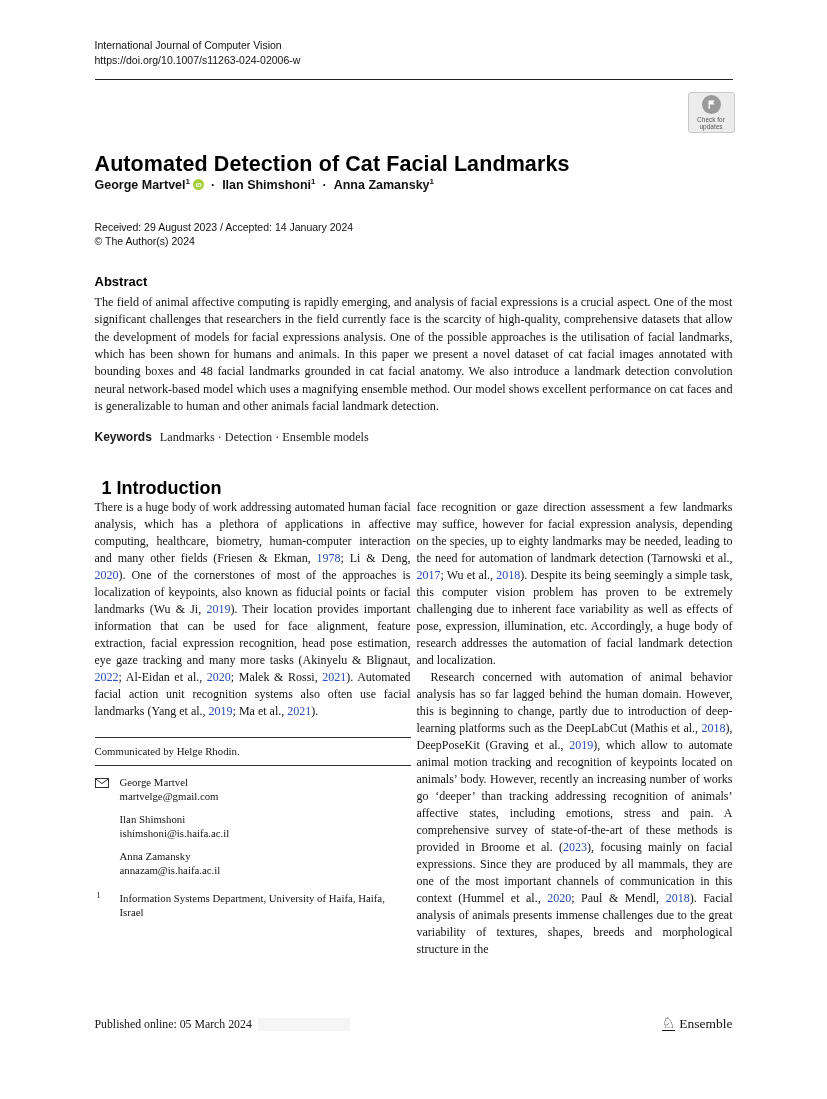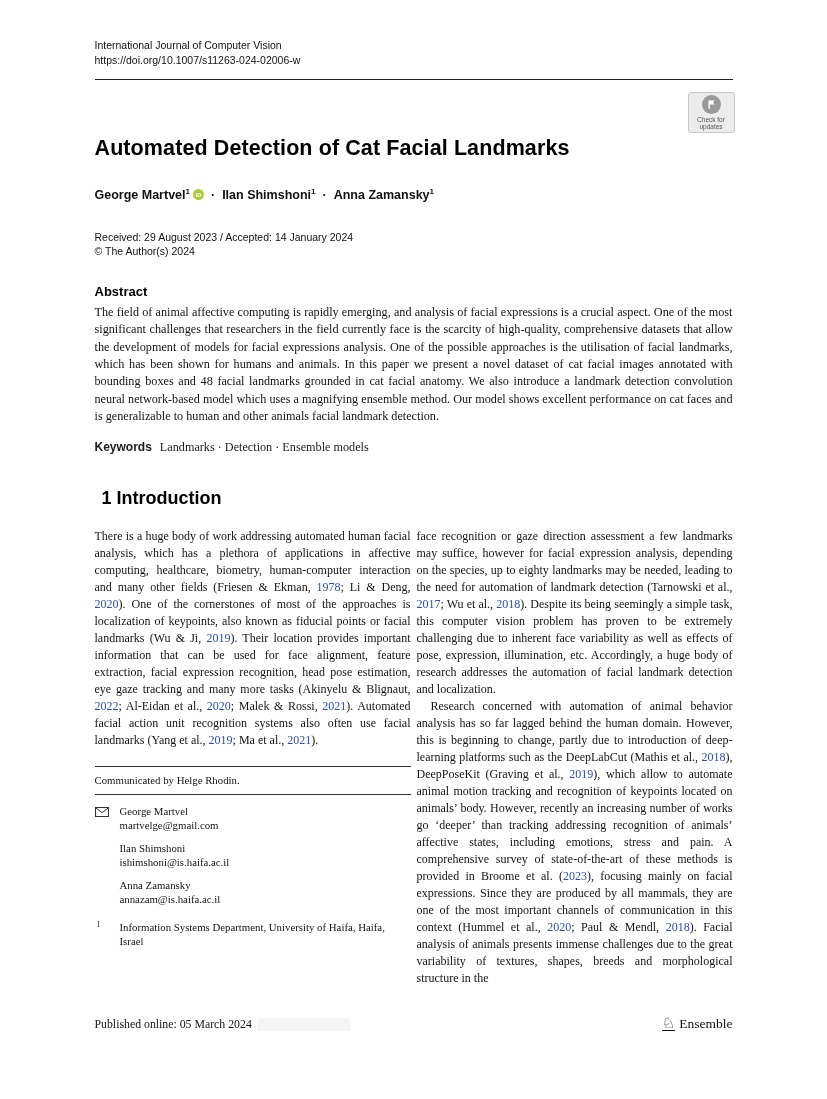--- a/index.html
+++ b/index.html
@@ -25,41 +25,41 @@
     display: flex; flex-direction: column; align-items: center; justify-content: center;
     cursor: pointer;
   }
   .badge-circle {
     width: 19px; height: 19px; border-radius: 50%;
     background: #9a9a9a; display: flex; align-items: center; justify-content: center;
   }
   .badge-text { font-family: "Liberation Sans", sans-serif; font-size: 6.5px; line-height: 7.5px; color: #555; text-align: center; margin-top: 2px; }
 
   
-  .title { font-family: "Liberation Sans", sans-serif; font-weight: bold; font-size: 21.5px; color: #000; margin-top: 56px; letter-spacing: 0.1px; }
-  .authors { font-family: "Liberation Sans", sans-serif; font-weight: bold; font-size: 12.5px; color: #111; margin-top: 26px; display: flex; align-items: center; text-align: center; }
+  .title { font-family: "Liberation Sans", sans-serif; font-weight: bold; font-size: 21.5px; color: #000; margin-top: 72px; letter-spacing: 0.1px; }
+  .authors { font-family: "Liberation Sans", sans-serif; font-weight: bold; font-size: 12.5px; color: #111; display: flex; align-items: center; text-align: center; }
   .authors sup { font-size: 8px; vertical-align: super; font-weight: bold; }
   .orcid-badge {
     display: inline-flex; align-items: center; justify-content: center;
     width: 11px; height: 11px; border-radius: 50%;
     background: #a6ce39; color: #fff;
     font-size: 6px; font-weight: bold; margin-left: 3px; cursor: pointer;
   }
   .authors .sep { margin: 0 7px; font-weight: bold; }
   .received { font-family: "Liberation Sans", sans-serif; font-size: 10.5px; line-height: 14px; color: #111; margin-top: 28px; }
 
   
   .abstract-heading { font-family: "Liberation Sans", sans-serif; font-weight: bold; font-size: 13px; color: #000000; margin-top: 26px; }
   .abstract-text { font-size: 12.2px; line-height: 17.3px; text-align: justify; margin-top: 5px; color: #141414; }
   .keywords { margin-top: 15px; font-size: 12.2px; }
   .keywords .kw-label { font-family: "Liberation Sans", sans-serif; font-weight: bold; font-size: 12px; margin-right: 8px; }
 
   
   .section-heading { font-family: "Liberation Sans", sans-serif; font-weight: bold; font-size: 18px; color: #000000; margin-top: 33px; margin-left: 7px; }
-  .columns { display: flex; gap: 6px; margin-top: 19px; }
+  .columns { display: flex; gap: 6px; }
   .col { width: 332.5px; }
   .body-par { font-size: 12px; line-height: 17px; text-align: justify; color: #141414; }
   .body-par.indent { text-indent: 14px; }
   .cite { cursor: pointer; }
 
   
   .footnote-block { margin-top: 17px; font-size: 10.8px; line-height: 14px; color: #141414; }
   .fn-rule { border: none; border-top: 1px solid #333; }
   .communicated { margin: 6px 0 7px 0; }
   .contacts { margin-top: 9px; }

